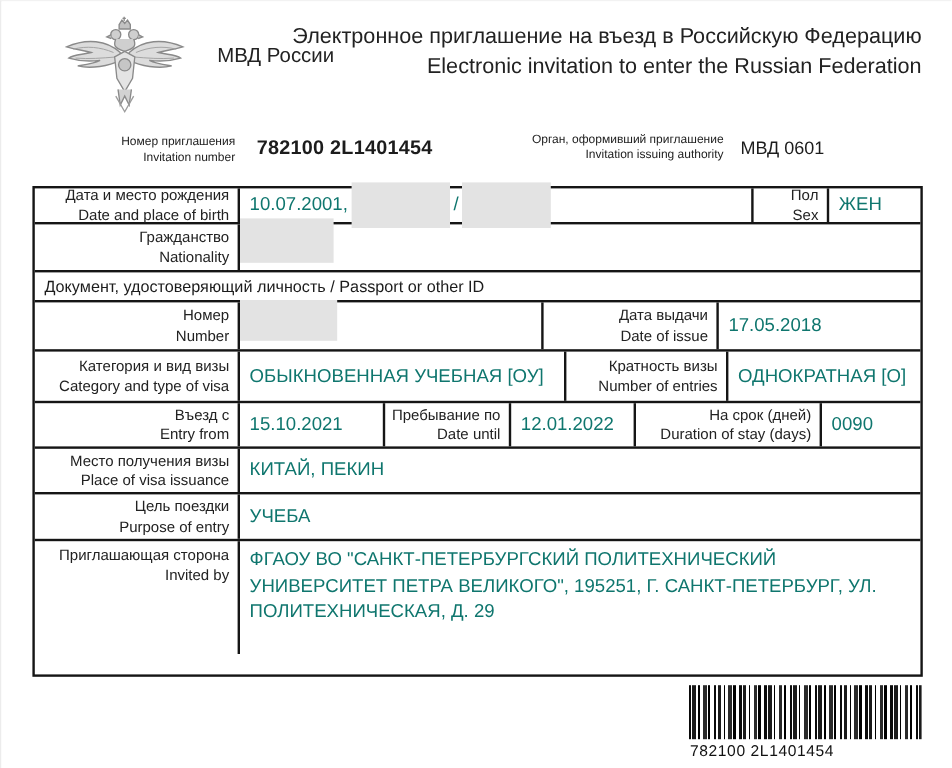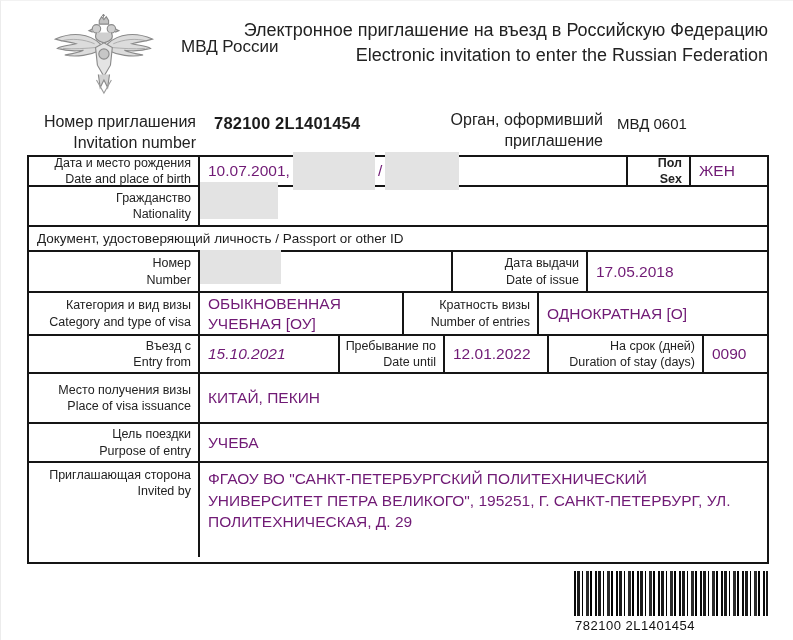--- a/index.html
+++ b/index.html
@@ -8,47 +8,47 @@
     position:relative; width:793px; height:640px; background:#fff;
     font-family:"Liberation Sans","DejaVu Sans",sans-serif; color:#1c1c1c;
     border-left:1px solid #ececec; border-top:1px solid #f2f2f2;
     overflow:hidden;
   }
   
   .emblem { position:absolute; left:50px; top:12px; width:104px; height:82px; }
   .agency { position:absolute; left:180px; top:36px; font-size:17px; color:#222; }
   .doc-title { position:absolute; right:25px; top:17px; text-align:right; font-size:18px; line-height:1.38; color:#222; }
   
-  .inv-label { position:absolute; text-align:right; font-size:16px; line-height:1.3; color:#222; }
+  .inv-label { position:absolute; text-align:right; font-size:10px; line-height:1.3; color:#222; }
   .inv-label span { display:block; }
   .lbl-invnum   { left:0;   width:195px; top:111px; }
   .lbl-authority{ left:408px; width:194px; top:109px; }
   .inv-number   { position:absolute; left:213px; top:113px; font-size:16.5px; font-weight:bold; letter-spacing:.2px; }
   .inv-authority{ position:absolute; left:616px; top:114px; font-size:15px; }
   
   .doc-table { position:absolute; left:26px; top:154px; width:742px; height:409px; border:2px solid #151515; background:#fff; }
   .row { display:flex; width:100%; border-bottom:2px solid #151515; }
   .row:last-child { border-bottom:none; }
   .cell { position:relative; border-right:2px solid #151515; display:flex; flex-direction:column; justify-content:center; overflow:visible; }
   .cell:last-child { border-right:none; }
   .lbl { font-size:12.5px; line-height:1.3; text-align:right; padding:2px 7px 2px 4px; color:#222; }
   .lbl span { display:block; }
-  .val { font-size:15.5px; padding:2px 6px 2px 8px; color:#701a75; }
+  .val { font-size:15.5px; padding:2px 6px 2px 8px; color:#0f766e; }
   .val-top { justify-content:flex-start; }
   .val-top .val { padding-top:5px; line-height:1.4; }
   .hdr-cell { font-size:13.5px; padding-left:8px; justify-content:center; }
   
   .r1{height:30px} .r2{height:40px} .r3{height:25px} .r4{height:41px}
-  .r5{height:43px} .r6{height:38px} .r7{height:50px} .r8{height:39px} .r9{height:94px}
+  .r5{height:43px} .r6{height:38px} .r7{height:38px} .r8{height:39px} .r9{height:94px}
   
   .w-label{width:171px; flex:none;}
-  .r1 .c-birth{width:428px; flex:none;} .r1 .c-sexlbl{width:63px; flex:none;font-weight:bold;} .r1 .c-sex{flex:1;}
-  .r4 .c-num{width:253px; flex:none;} .r4 .c-issuelbl{width:135px; flex:none;} .r4 .c-issue{flex:1;justify-content:center;}
-  .r5 .c-visa{width:204px; flex:none;justify-content:center;} .r5 .c-entlbl{width:135px; flex:none;} .r5 .c-ent{flex:1;border-radius:14px;}
-  .r6 .c-from{width:140px; flex:none;font-style:italic;} .r6 .c-staylbl{width:105px; flex:none;}
+  .r1 .c-birth{width:428px; flex:none;} .r1 .c-sexlbl{width:63px; flex:none;} .r1 .c-sex{flex:1;}
+  .r4 .c-num{width:253px; flex:none;} .r4 .c-issuelbl{width:146px; flex:none;} .r4 .c-issue{flex:1;justify-content:center;}
+  .r5 .c-visa{width:272px; flex:none;justify-content:center;} .r5 .c-entlbl{width:135px; flex:none;} .r5 .c-ent{flex:1;border-radius:14px;}
+  .r6 .c-from{width:121px; flex:none;} .r6 .c-staylbl{width:105px; flex:none;}
   .r6 .c-stay{width:104px; flex:none;} .r6 .c-durlbl{width:155px; flex:none;} .r6 .c-dur{flex:1;}
   .flex1{flex:1;}
   
   .redact { background:#e3e3e3; }
   .birth-line { display:flex; align-items:center; gap:3px; }
   .birth-line .redact-a { width:82px; height:38px; }
   .birth-line .redact-b { width:74px; height:38px; }
   .redact-nat { position:absolute; left:0; top:-5px; width:78px; height:37px; z-index:3; }
   .redact-num { position:absolute; left:0; top:-2px; width:81px; height:34px; z-index:3; }
   

